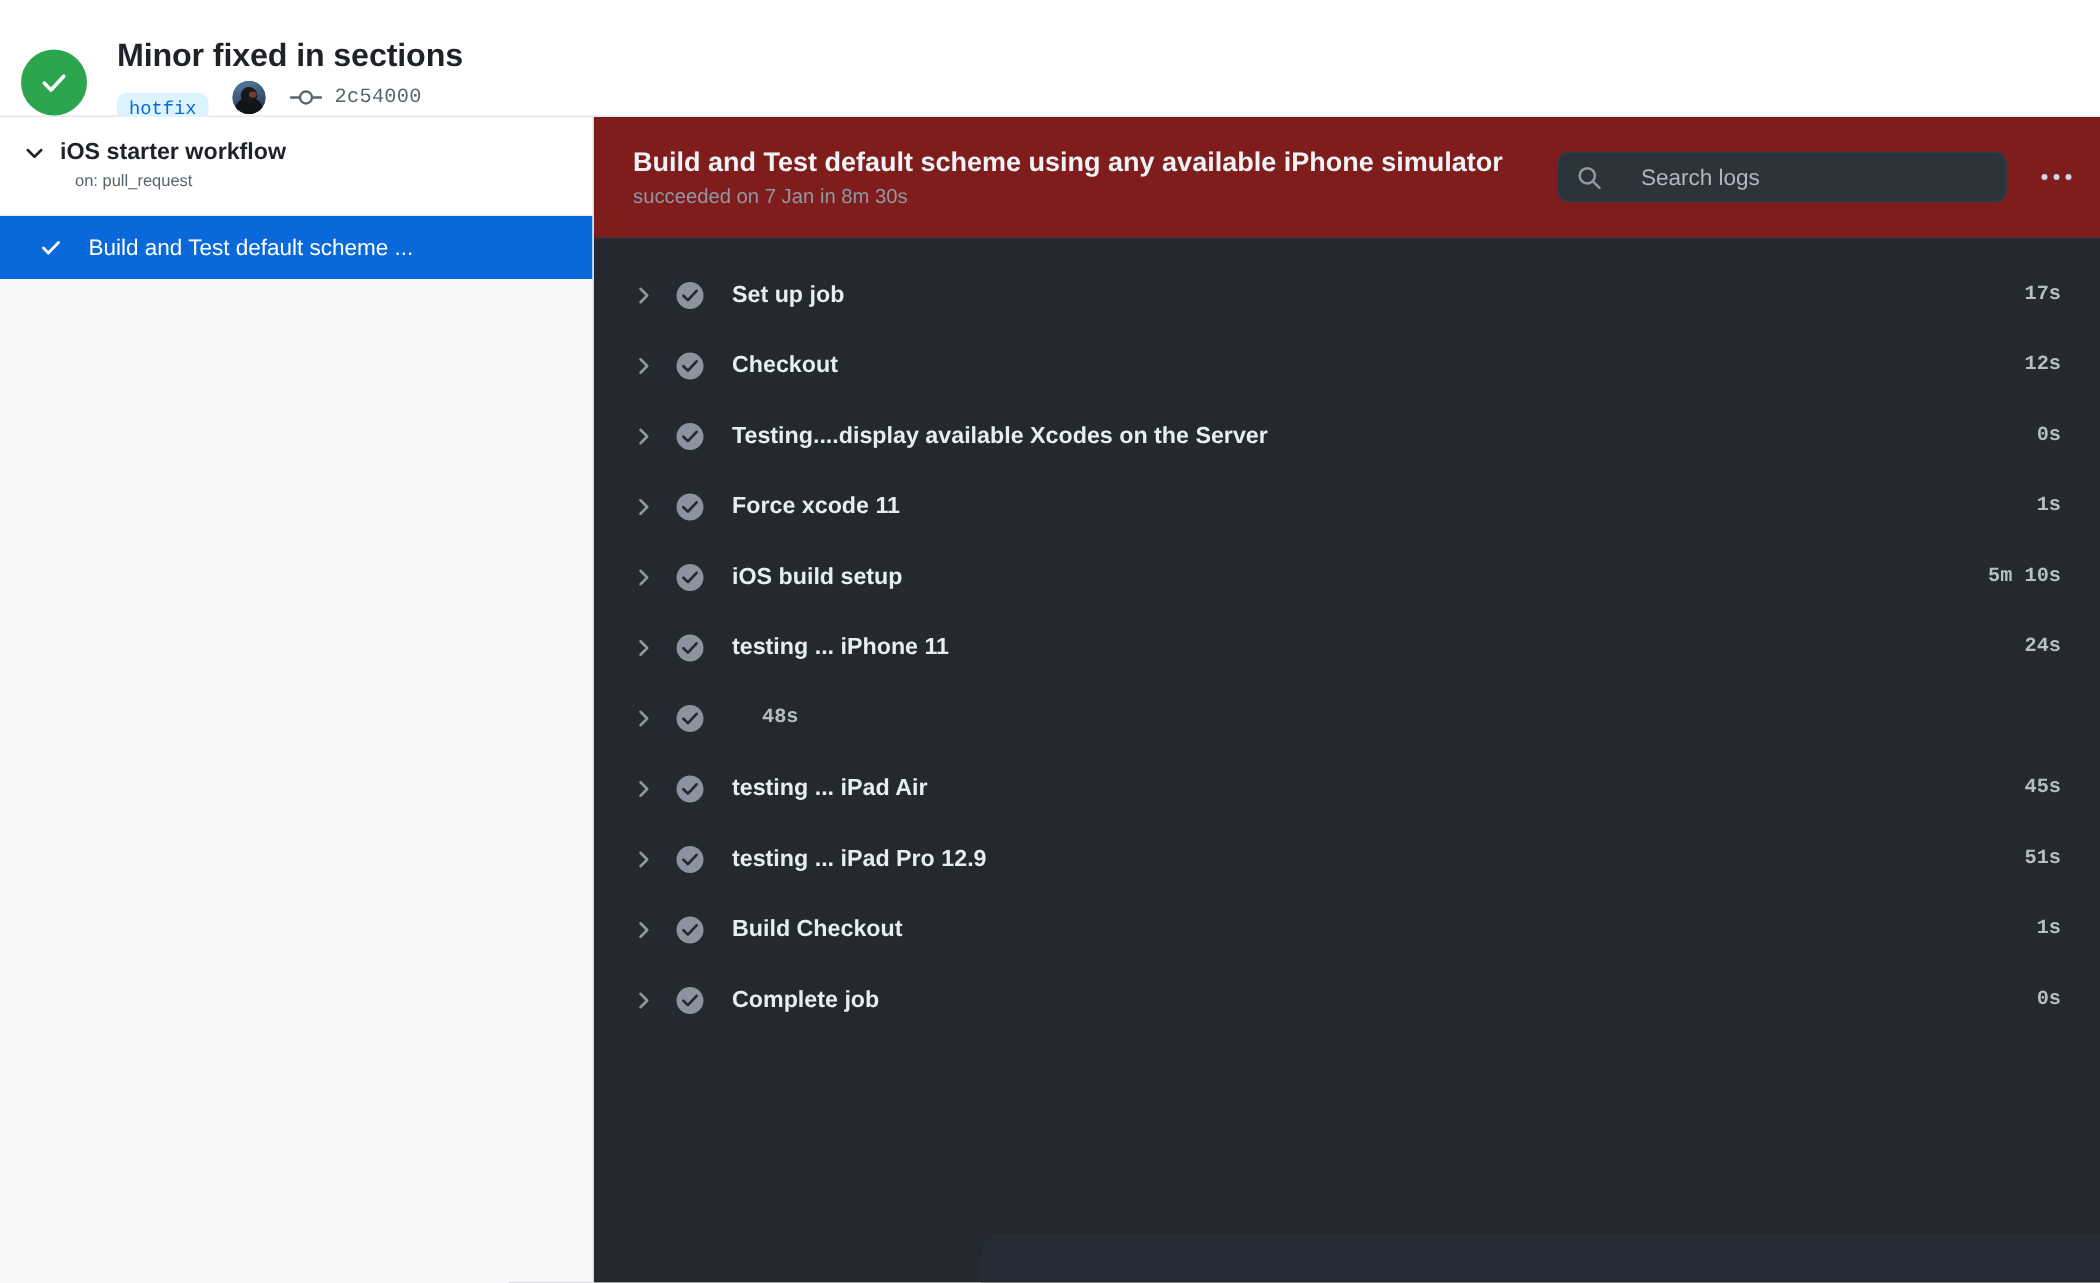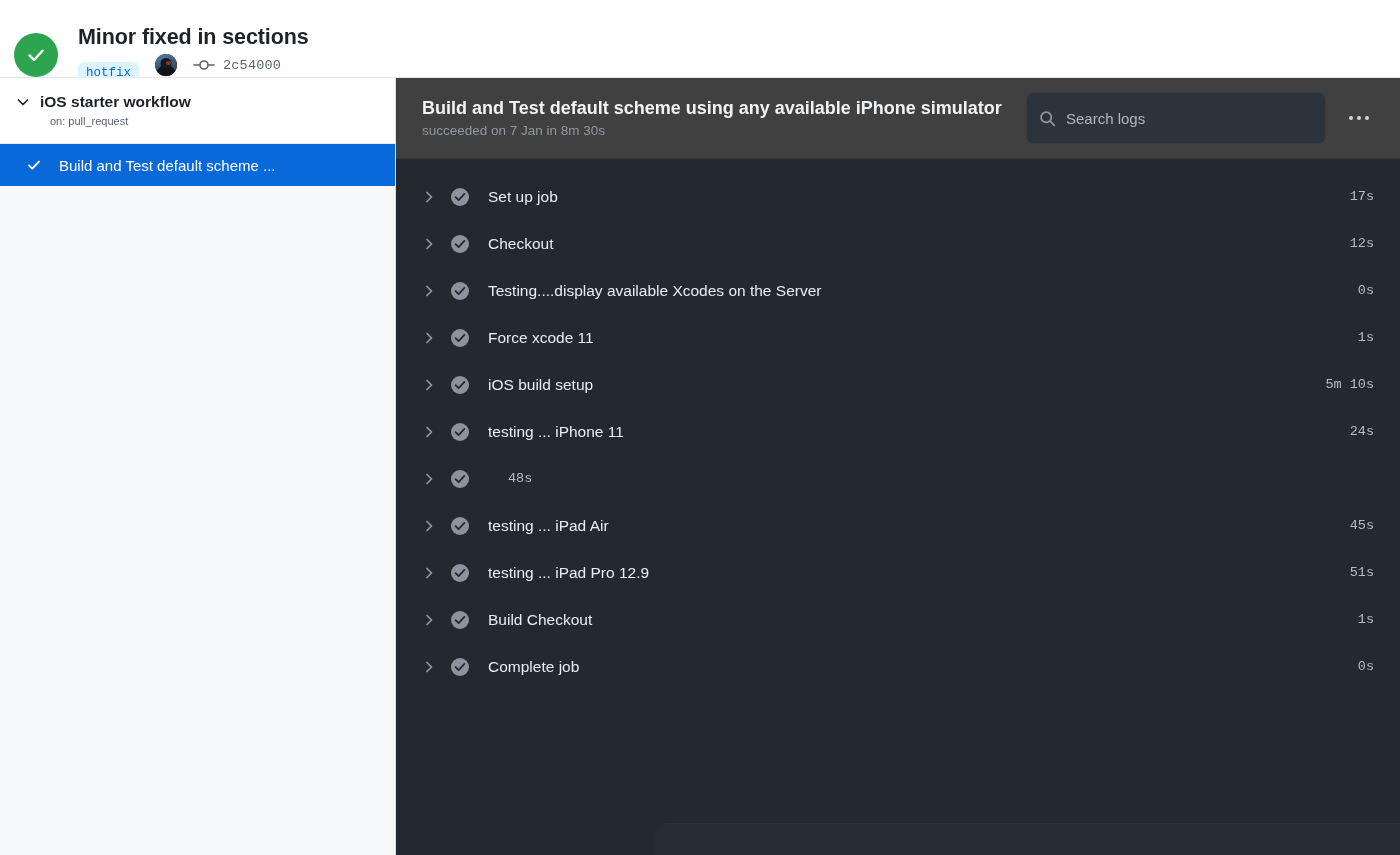--- a/index.html
+++ b/index.html
@@ -143,50 +143,50 @@
     display: flex;
     flex-direction: column;
     min-width: 0;
     position: relative;
     overflow: hidden;
   }
 
   .main-header {
     flex: 0 0 81px;
     height: 81px;
-    background: #404040;
+    background: #7f1d1d;
     border-bottom: 1px solid #30363d;
     display: flex;
     align-items: center;
-    padding: 0 24px 0 26px;
+    padding: 0 12px 0 26px;
     gap: 16px;
   }
 
   .mh-texts { flex: 1 1 auto; min-width: 0; display: flex; flex-direction: column; gap: 4px; }
   .mh-title {
     color: #f0f3f6;
     font-size: 18px;
     font-weight: 600;
     white-space: nowrap;
     overflow: hidden;
     text-overflow: ellipsis;
   }
   .mh-sub { color: #9198a1; font-size: 13.5px; }
 
   .search-box {
     width: 300px;
-    height: 52px;
+    height: 34px;
     flex: 0 0 300px;
     background: #2d333b;
     border: 1px solid #343b44;
     border-radius: 8px;
     display: flex;
     align-items: center;
     padding: 0 12px;
-    gap: 10px;
+    gap: 26px;
     cursor: text;
   }
   .search-box svg { flex: 0 0 auto; color: #9198a1; }
   .search-input {
     background: transparent;
     border: none;
     outline: none;
     color: #d6dae0;
     font-size: 15px;
     font-family: "Liberation Sans", sans-serif;
@@ -203,20 +203,21 @@
     border-radius: 6px;
   }
   .kebab span { width: 4px; height: 4px; border-radius: 50%; background: #d0d6dd; display: block; }
 
   
   .steps {
     flex: 1 1 auto;
     padding: 14px 0 0 0;
     overflow: hidden;
     position: relative;
+    font-weight: bold;
   }
 
   .step-row {
     height: 47px;
     display: flex;
     align-items: center;
     padding: 0 26px 0 26px;
     cursor: pointer;
   }
 

